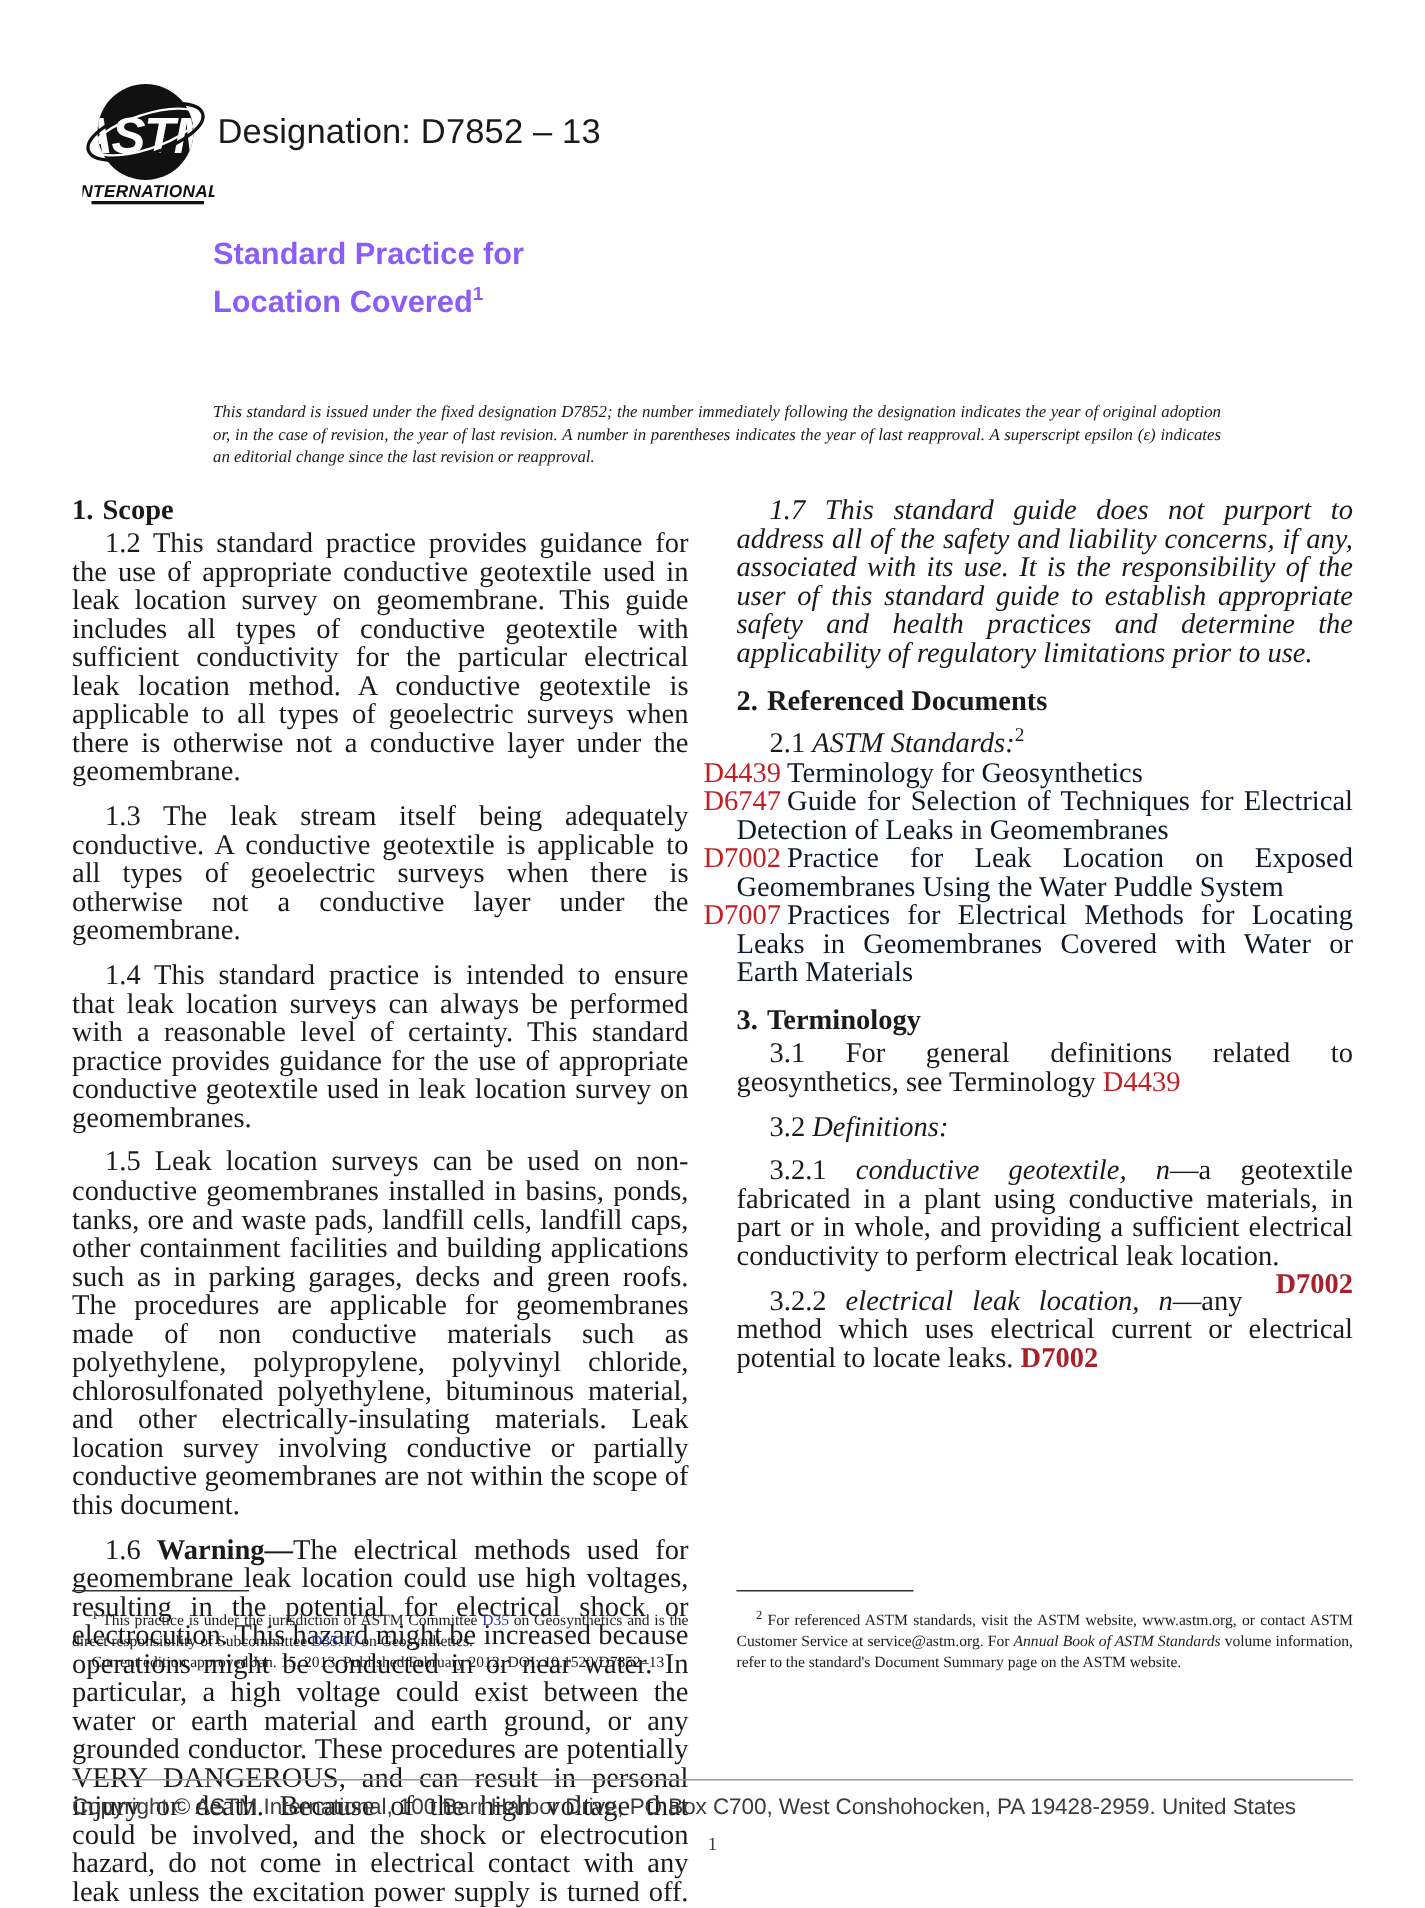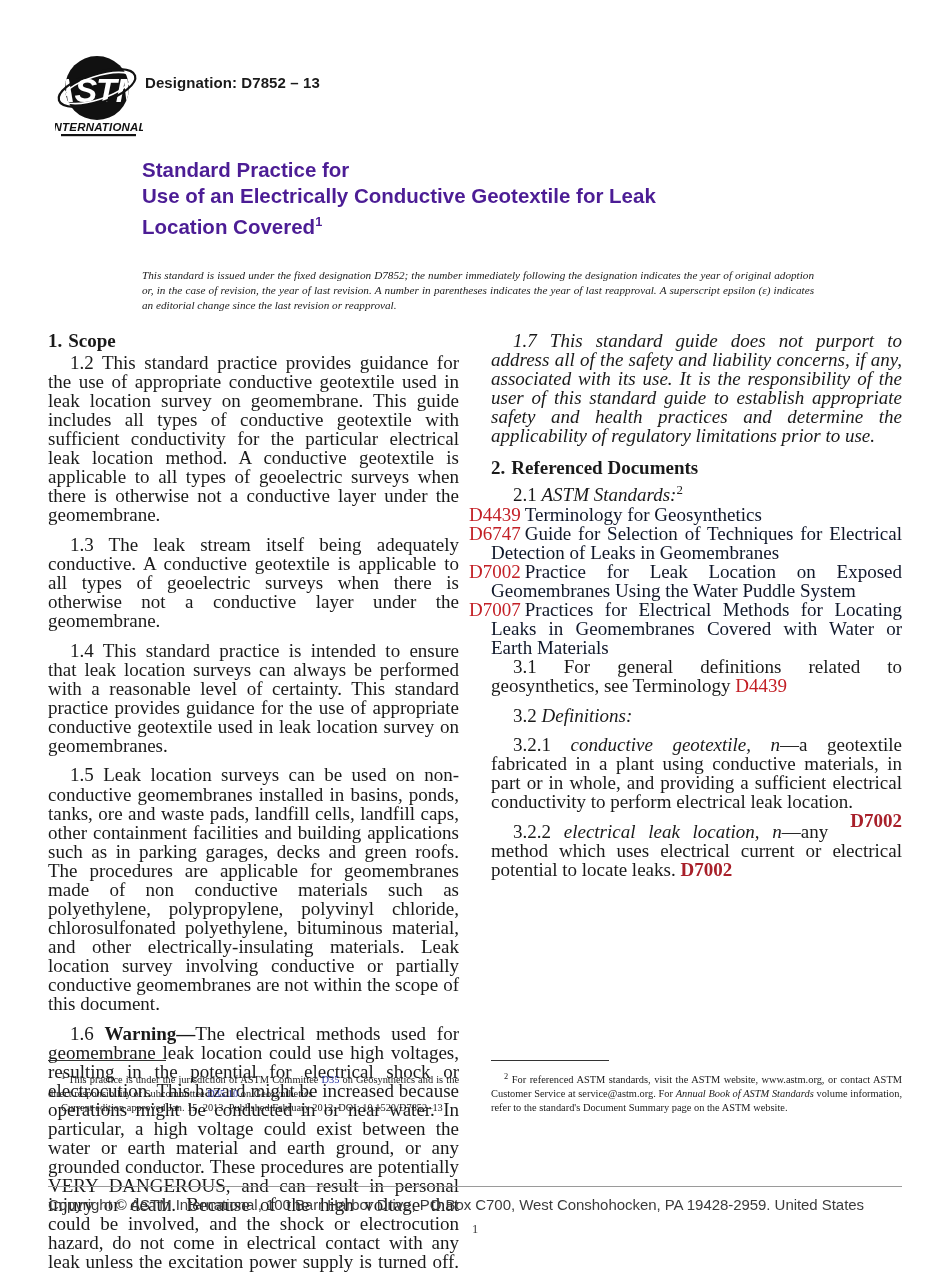--- a/index.html
+++ b/index.html
@@ -38,38 +38,38 @@
     width: 88px;
     height: 88px;
   }
   .logo-svg { display: block; }
 
   .designation {
     position: absolute;
     left: 90px;
     top: 22px;
     font-family: "Liberation Sans", "DejaVu Sans", sans-serif;
-    font-weight: bold;
-    font-size: 15px;
+    font-weight: normal;
+    font-size: 23px;
     letter-spacing: 0.1px;
     color: #1a1a1a;
     white-space: nowrap;
   }
 
   
   .title-block {
     position: absolute;
     top: 157px;
     left: 142px;
     width: 690px;
     font-family: "Liberation Sans", "DejaVu Sans", sans-serif;
     font-weight: bold;
     font-size: 20.5px;
     line-height: 26px;
-    color: #4c1d95;
+    color: #8b5cf6;
   }
   .title-block sup {
     font-size: 0.62em;
     vertical-align: super;
     font-weight: bold;
   }
 
   
   .intro {
     position: absolute;
@@ -226,21 +226,20 @@
         <ellipse cx="42" cy="36" rx="36" ry="11.5" fill="none" stroke="#ffffff" stroke-width="1.6" transform="rotate(-18 42 36)"></ellipse>
         <text x="43" y="79" font-family="Liberation Sans, sans-serif" font-size="11.5" font-weight="bold" font-style="italic" fill="#111" text-anchor="middle" letter-spacing="0.2">INTERNATIONAL</text>
         <rect x="6" y="82" width="75" height="2.2" fill="#111"></rect>
       </svg>
     </div>
     <div class="designation">Designation: D7852 – 13</div>
   </div>
 
   <div class="title-block">
     <div>Standard Practice for</div>
-    <div>Use of an Electrically Conductive Geotextile for Leak</div>
     <div><span>Location Covered</span><sup>1</sup></div>
   </div>
 
   <div class="intro">This standard is issued under the fixed designation D7852; the number immediately following the designation indicates the year of original adoption or, in the case of revision, the year of last revision. A number in parentheses indicates the year of last reapproval. A superscript epsilon (ε) indicates an editorial change since the last revision or reapproval.</div>
 
   <div class="col col-left">
 
     <p class="sec-head first">
       <span class="num">1.</span><span>Scope</span>
     </p>
@@ -272,20 +271,23 @@
     <p class="ref-item">
       <span class="desig">D6747</span><span class="rtitle">Guide for Selection of Techniques for Electrical Detection of Leaks in Geomembranes</span>
     </p>
     <p class="ref-item">
       <span class="desig">D7002</span><span class="rtitle">Practice for Leak Location on Exposed Geomembranes Using the Water Puddle System</span>
     </p>
     <p class="ref-item">
       <span class="desig">D7007</span><span class="rtitle">Practices for Electrical Methods for Locating Leaks in Geomembranes Covered with Water or Earth Materials</span>
     </p>
 
+    <p class="sec-head">
+      <span class="num">3.</span><span>Terminology</span>
+    </p>
 
     <p class="para"><span>3.1 For general definitions related to geosynthetics, see Terminology </span><span class="lnk-red">D4439</span></p>
 
     <p class="para"><span>3.2</span> <span class="it">Definitions:</span></p>
 
     <p class="para"><span>3.2.1</span> <span class="it">conductive geotextile, n</span><span>—a geotextile fabricated in a plant using conductive materials, in part or in whole, and providing a sufficient electrical conductivity to perform electrical leak location.</span><span class="lnk-red-bold align-right-tag">D7002</span></p>
 
     <p class="para"><span>3.2.2</span> <span class="it">electrical leak location, n</span><span>—any method which uses electrical current or electrical potential to locate leaks.</span> <span class="lnk-red-bold">D7002</span></p>
   </div>
 

